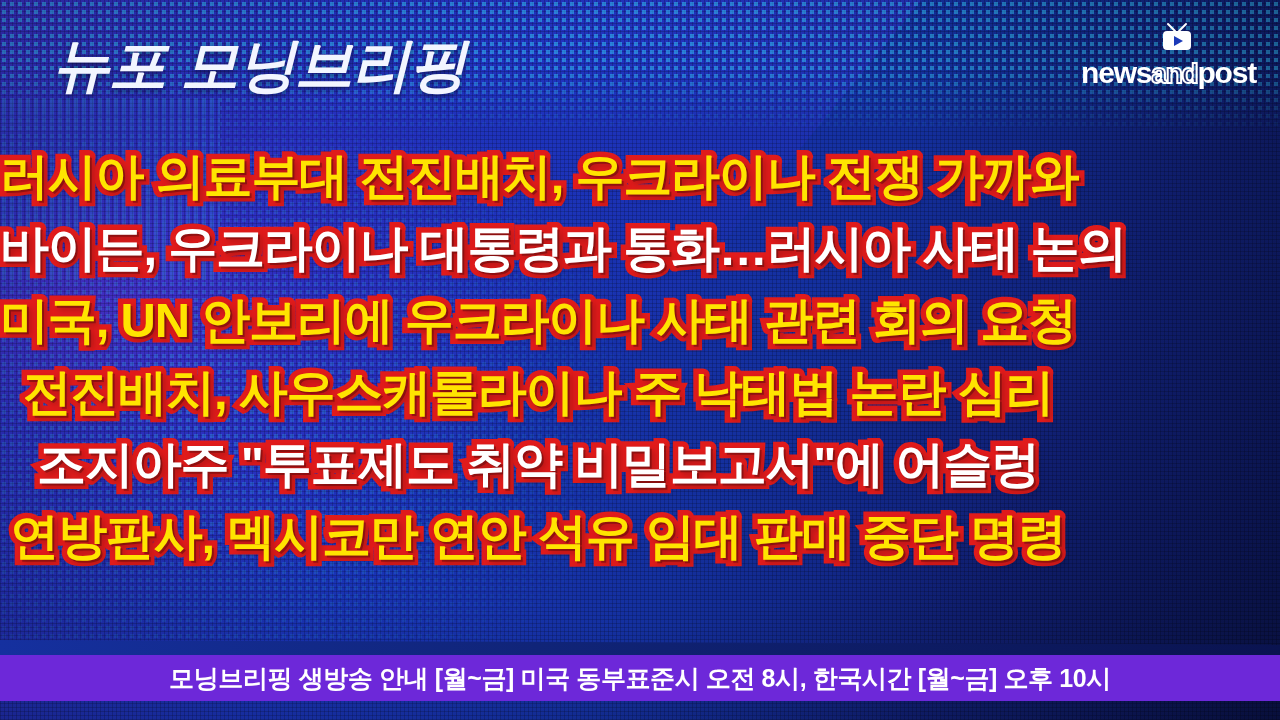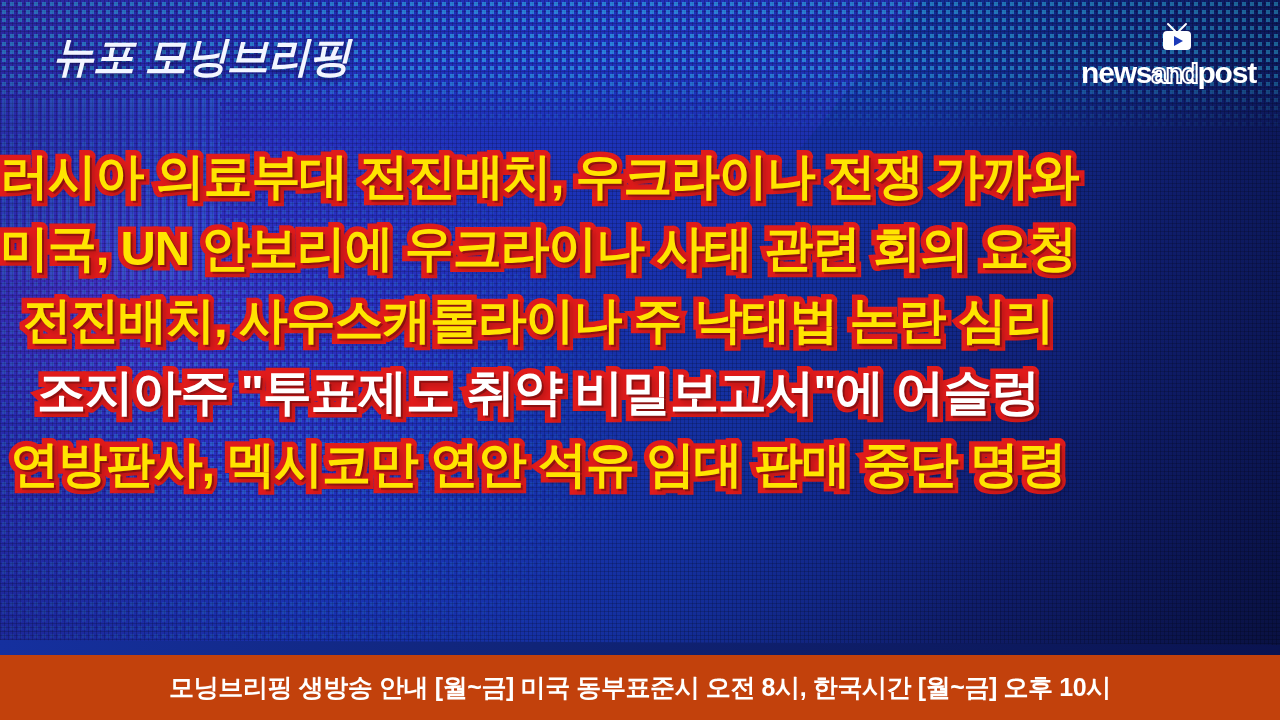--- a/index.html
+++ b/index.html
@@ -69,21 +69,21 @@
   }
 
   
   .header {
     position: absolute;
     left: 0; top: 0; width: 1280px; height: 124px;
   }
   .brand-title {
     position: absolute;
     left: 52px; top: 36px;
-    font-size: 42px;
+    font-size: 58px;
     font-weight: 900;
     font-style: italic;
     color: #f2f5ff;
     letter-spacing: -1px;
     line-height: 1;
     text-shadow: 0 2px 6px rgba(0,0,0,.45);
     white-space: nowrap;
   }
   .brand-date {
     position: absolute;
@@ -148,22 +148,22 @@
        2px 2px 0 rgba(0,0,0,.28),
        4px 4px 6px rgba(0,0,0,.22);
   }
   .hl.yellow { color: #ffe400; }
   .hl.white  { color: #ffffff; }
 
   
   .footer {
     position: absolute;
     left: 0; top: 655px;
-    width: 1280px; height: 65px;
-    background: #c2410c;
+    width: 1280px; height: 46px;
+    background: #6d28d9;
     display: flex;
     align-items: center;
     justify-content: center;
     overflow: hidden;
   }
   .footer-inner {
     white-space: nowrap;
     color: #ffffff;
     font-size: 25px;
     line-height: 1;
@@ -204,20 +204,21 @@
         <line x1="30" y1="2" x2="23" y2="9" stroke="#ffffff" stroke-width="2" stroke-linecap="round"></line>
         <rect x="7" y="9" width="28" height="19" rx="4" ry="4" fill="#ffffff"></rect>
         <polygon points="18,14 18,24 27,19" fill="#1b3ab8"></polygon>
       </svg>
       <div class="logo-word"><span>news</span><span class="lw-and">and</span><span>post</span></div>
     </div>
   </div>
 
   <div class="headlines">
     <div class="hl yellow">러시아 의료부대 전진배치, 우크라이나 전쟁 가까와</div>
+    <div class="hl white">바이든, 우크라이나 대통령과 통화…러시아 사태 논의</div>
     <div class="hl yellow">미국, UN 안보리에 우크라이나 사태 관련 회의 요청</div>
     <div class="hl yellow">전진배치, 사우스캐롤라이나 주 낙태법 논란 심리</div>
     <div class="hl white">조지아주 "투표제도 취약 비밀보고서"에 어슬렁</div>
     <div class="hl yellow">연방판사, 멕시코만 연안 석유 임대 판매 중단 명령</div>
   </div>
 
   <div class="footer-sliver"></div>
   <div class="footer">
     <div class="footer-inner"><span class="footer-strong">모닝브리핑 생방송 안내</span><span class="footer-rest"> [월~금] 미국 동부표준시 오전 8시, 한국시간 [월~금] 오후 10시</span></div>
   </div>

